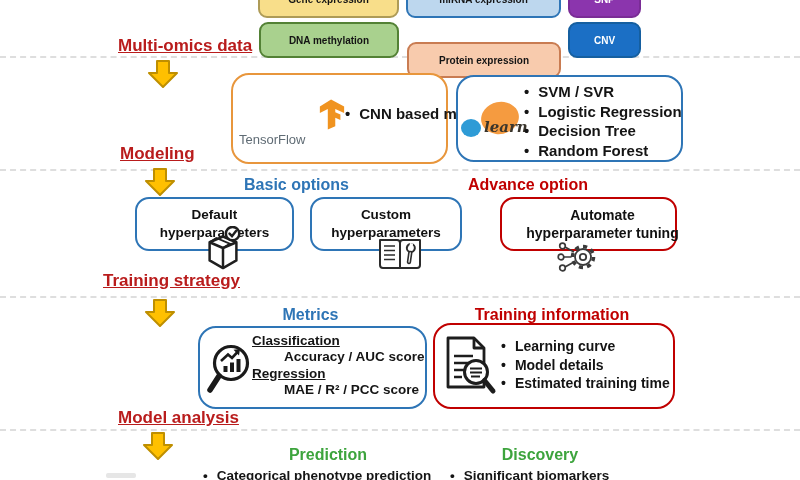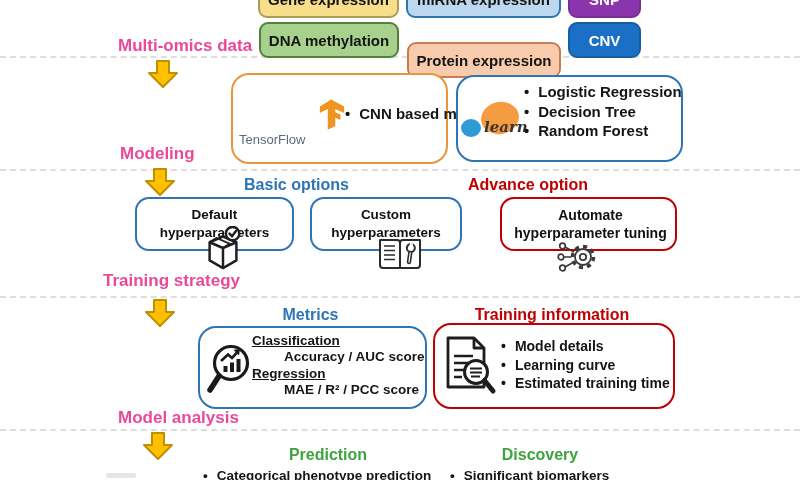--- a/index.html
+++ b/index.html
@@ -1,22 +1,22 @@
 <!DOCTYPE html>
 <html><head>
 <meta charset="utf-8">
 <style>
   html,body{margin:0;padding:0;background:#fff;}
   .fig{position:relative;width:800px;height:480px;background:#fff;overflow:hidden;
        font-family:"Liberation Sans",sans-serif;color:#141414;}
   .dash{position:absolute;left:0;width:800px;border-top:2px dashed #dedede;}
-  .stage-label{position:absolute;font-size:17px;font-weight:700;color:#ec4899;white-space:nowrap;}
+  .stage-label{position:absolute;font-size:17px;font-weight:700;color:#b91c1c;white-space:nowrap;text-decoration:underline;}
   .arrow{position:absolute;width:32px;height:28px;}
   .databox{position:absolute;display:flex;align-items:center;justify-content:center;
-           border-radius:9px;border:2px solid #888;font-weight:700;font-size:15px;white-space:nowrap;}
+           border-radius:9px;border:2px solid #888;font-weight:700;font-size:10px;white-space:nowrap;}
   .c-yellow{background:#F8DE8A;border-color:#AE9B57;}
   .c-lblue {background:#BDD7EE;border-color:#2E75B6;}
   .c-purple{background:#8B35AD;border-color:#7A2C96;color:#fff;}
   .c-green {background:#A9D18E;border-color:#538135;}
   .c-peach {background:#F8CBAD;border-color:#C97C52;margin-top:20px;}
   .c-blue  {background:#1B6FC5;border-color:#155FA0;color:#fff;}
   .obox{position:absolute;background:#fff;border-radius:14px;}
   .b-blue{border:2.5px solid #2E75B6;}
   .b-red{border:2.5px solid #C00000;}
   .b-orange{border:2.5px solid #E8963C;}
@@ -98,37 +98,38 @@
     </div>
   </div>
 
   <div class="obox b-blue r18" style="left:456px;top:75px;width:223px;height:83px">
     <svg class="icon" style="left:2px;top:20px;width:62px;height:46px" viewBox="0 0 62 46">
       <ellipse cx="40" cy="21" rx="19" ry="16" fill="#F59B40" transform="rotate(-12 40 21)"></ellipse>
       <ellipse cx="11" cy="31" rx="10" ry="9" fill="#2E9BD6"></ellipse>
     </svg>
     <div class="learn-word">learn</div>
     <div class="sk-bullets">
+      <div class="li">SVM / SVR</div>
       <div class="li">Logistic Regression</div>
       <div class="li">Decision Tree</div>
       <div class="li">Random Forest</div>
     </div>
   </div>
 
   <div class="heading h-blue" style="left:135px;top:176px;width:323px">Basic options</div>
   <div class="heading h-red" style="left:448px;top:176px;width:160px">Advance option</div>
 
   <div class="obox b-blue" style="left:135px;top:197px;width:155px;height:50px">
     <div class="optlabel">Default hyperparameters</div>
   </div>
   <div class="obox b-blue" style="left:310px;top:197px;width:148px;height:50px">
     <div class="optlabel">Custom hyperparameters</div>
   </div>
   <div class="obox b-red" style="left:500px;top:197px;width:173px;height:50px">
-    <div class="optlabel" style="font-size:14px;padding:0 2px">Automate hyperparameter tuning</div>
+    <div class="optlabel" style="font-size:14px;padding:0 14px">Automate hyperparameter tuning</div>
   </div>
 
   <svg class="icon" style="left:204px;top:226px;width:38px;height:44px" viewBox="0 0 38 46">
     <path d="M5 17 L19 11 L33 17 V36 L19 44 L5 36 Z" fill="#fff" stroke="#1f1f1f" stroke-width="2.6" stroke-linejoin="round"></path>
     <path d="M5 17 L19 23 L33 17 M19 23 V44" fill="none" stroke="#1f1f1f" stroke-width="2.6" stroke-linejoin="round"></path>
     <path d="M5 17 L12 12.5 L26 18.5 L19 23" fill="none" stroke="#1f1f1f" stroke-width="2"></path>
     <circle cx="29" cy="8" r="7" fill="#fff" stroke="#1f1f1f" stroke-width="2.6"></circle>
     <path d="M25.8 8 L28.4 10.6 L32.6 5.2" fill="none" stroke="#1f1f1f" stroke-width="2.6" stroke-linecap="round"></path>
   </svg>
 
@@ -175,22 +176,22 @@
   <div class="obox b-red r18" style="left:433px;top:323px;width:238px;height:82px">
     <svg class="icon" style="left:8px;top:10px;width:54px;height:62px" viewBox="0 0 54 62">
       <path d="M5 3 H31 L41 13 V52 H5 Z" fill="#fff" stroke="#1d1d1d" stroke-width="2.8" stroke-linejoin="round"></path>
       <path d="M31 3 V13 H41" fill="none" stroke="#1d1d1d" stroke-width="2.8" stroke-linejoin="round"></path>
       <path d="M11 21 H30 M11 28 H30 M11 35 H22 M11 42 H19" stroke="#1d1d1d" stroke-width="2.3"></path>
       <circle cx="33" cy="37" r="11.5" fill="#fff" stroke="#1d1d1d" stroke-width="3"></circle>
       <path d="M27 33.5 H39 M27 37.5 H39 M28 41.5 H37" stroke="#1d1d1d" stroke-width="1.8"></path>
       <line x1="41.5" y1="45.5" x2="50" y2="56" stroke="#1d1d1d" stroke-width="5" stroke-linecap="round"></line>
     </svg>
     <div class="ti-bullets">
+      <div class="li">Learning curve</div>
       <div class="li">Model details</div>
-      <div class="li">Learning curve</div>
       <div class="li">Estimated training time</div>
     </div>
   </div>
 
   <div class="heading h-green" style="left:258px;top:446px;width:140px">Prediction</div>
   <div class="heading h-green" style="left:470px;top:446px;width:140px">Discovery</div>
 
   <div class="brow" style="left:203px;top:468px;font-size:13.5px">
     <span>Categorical phenotype prediction</span>
   </div>

